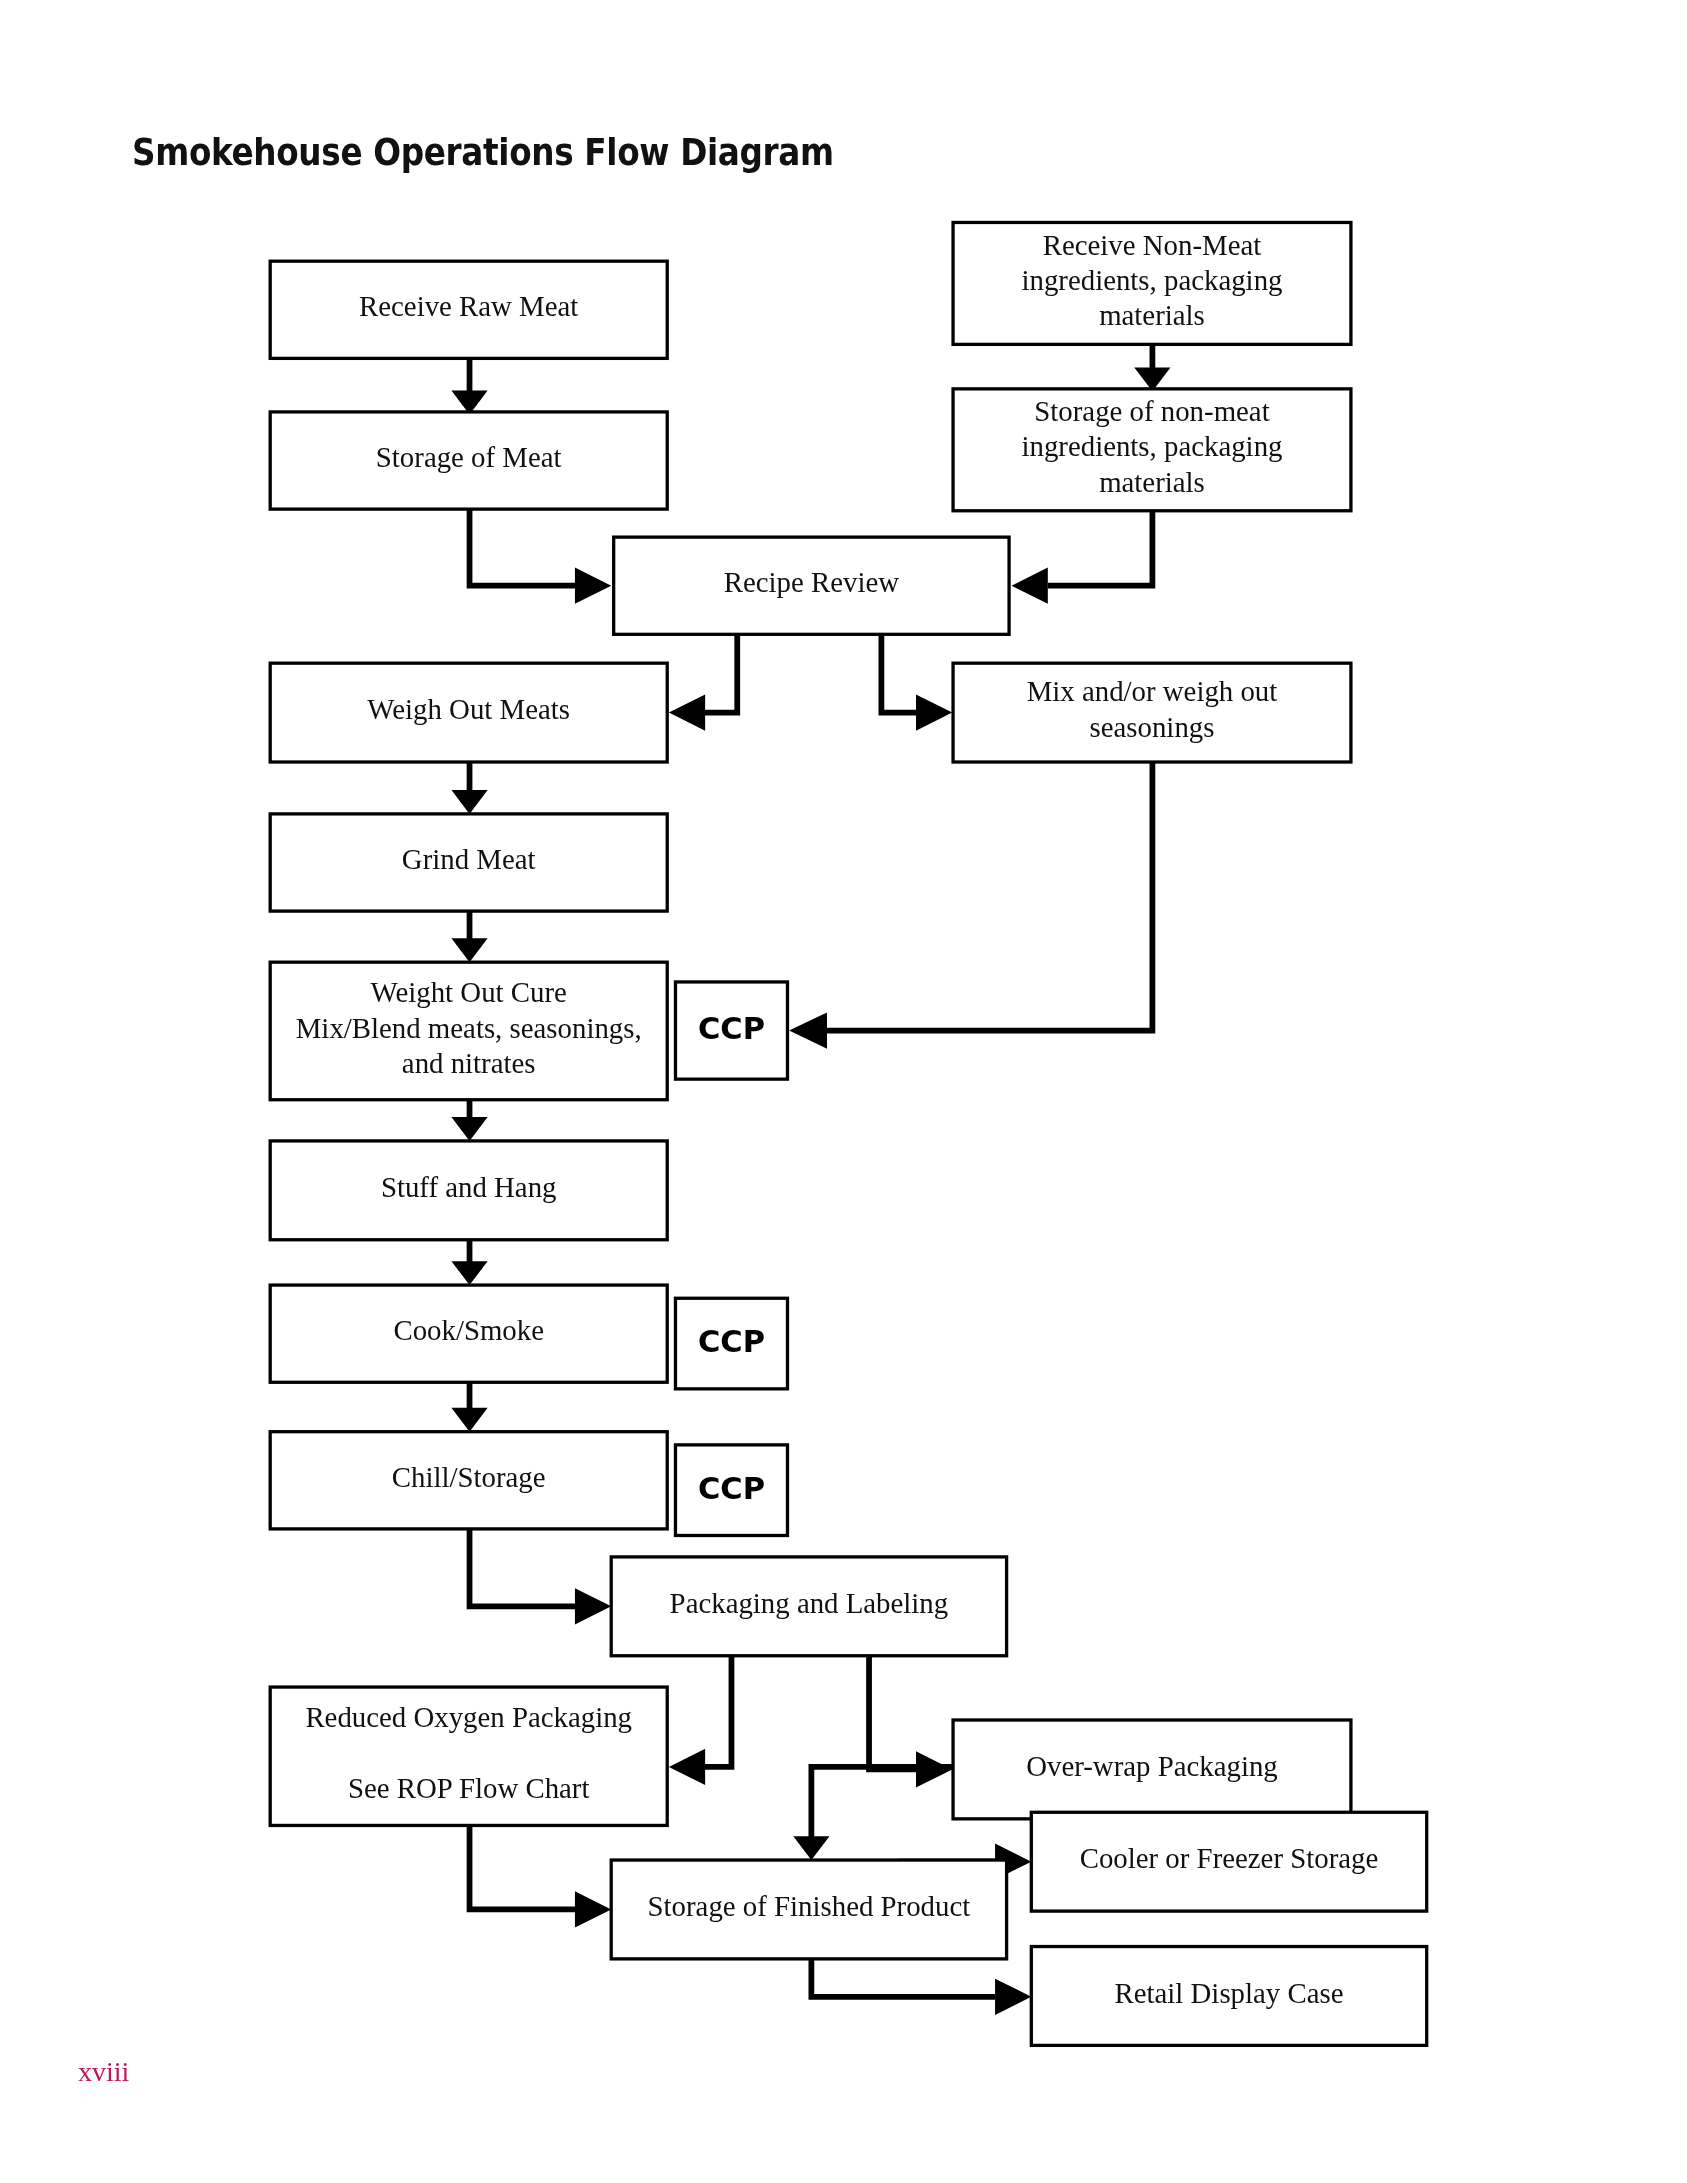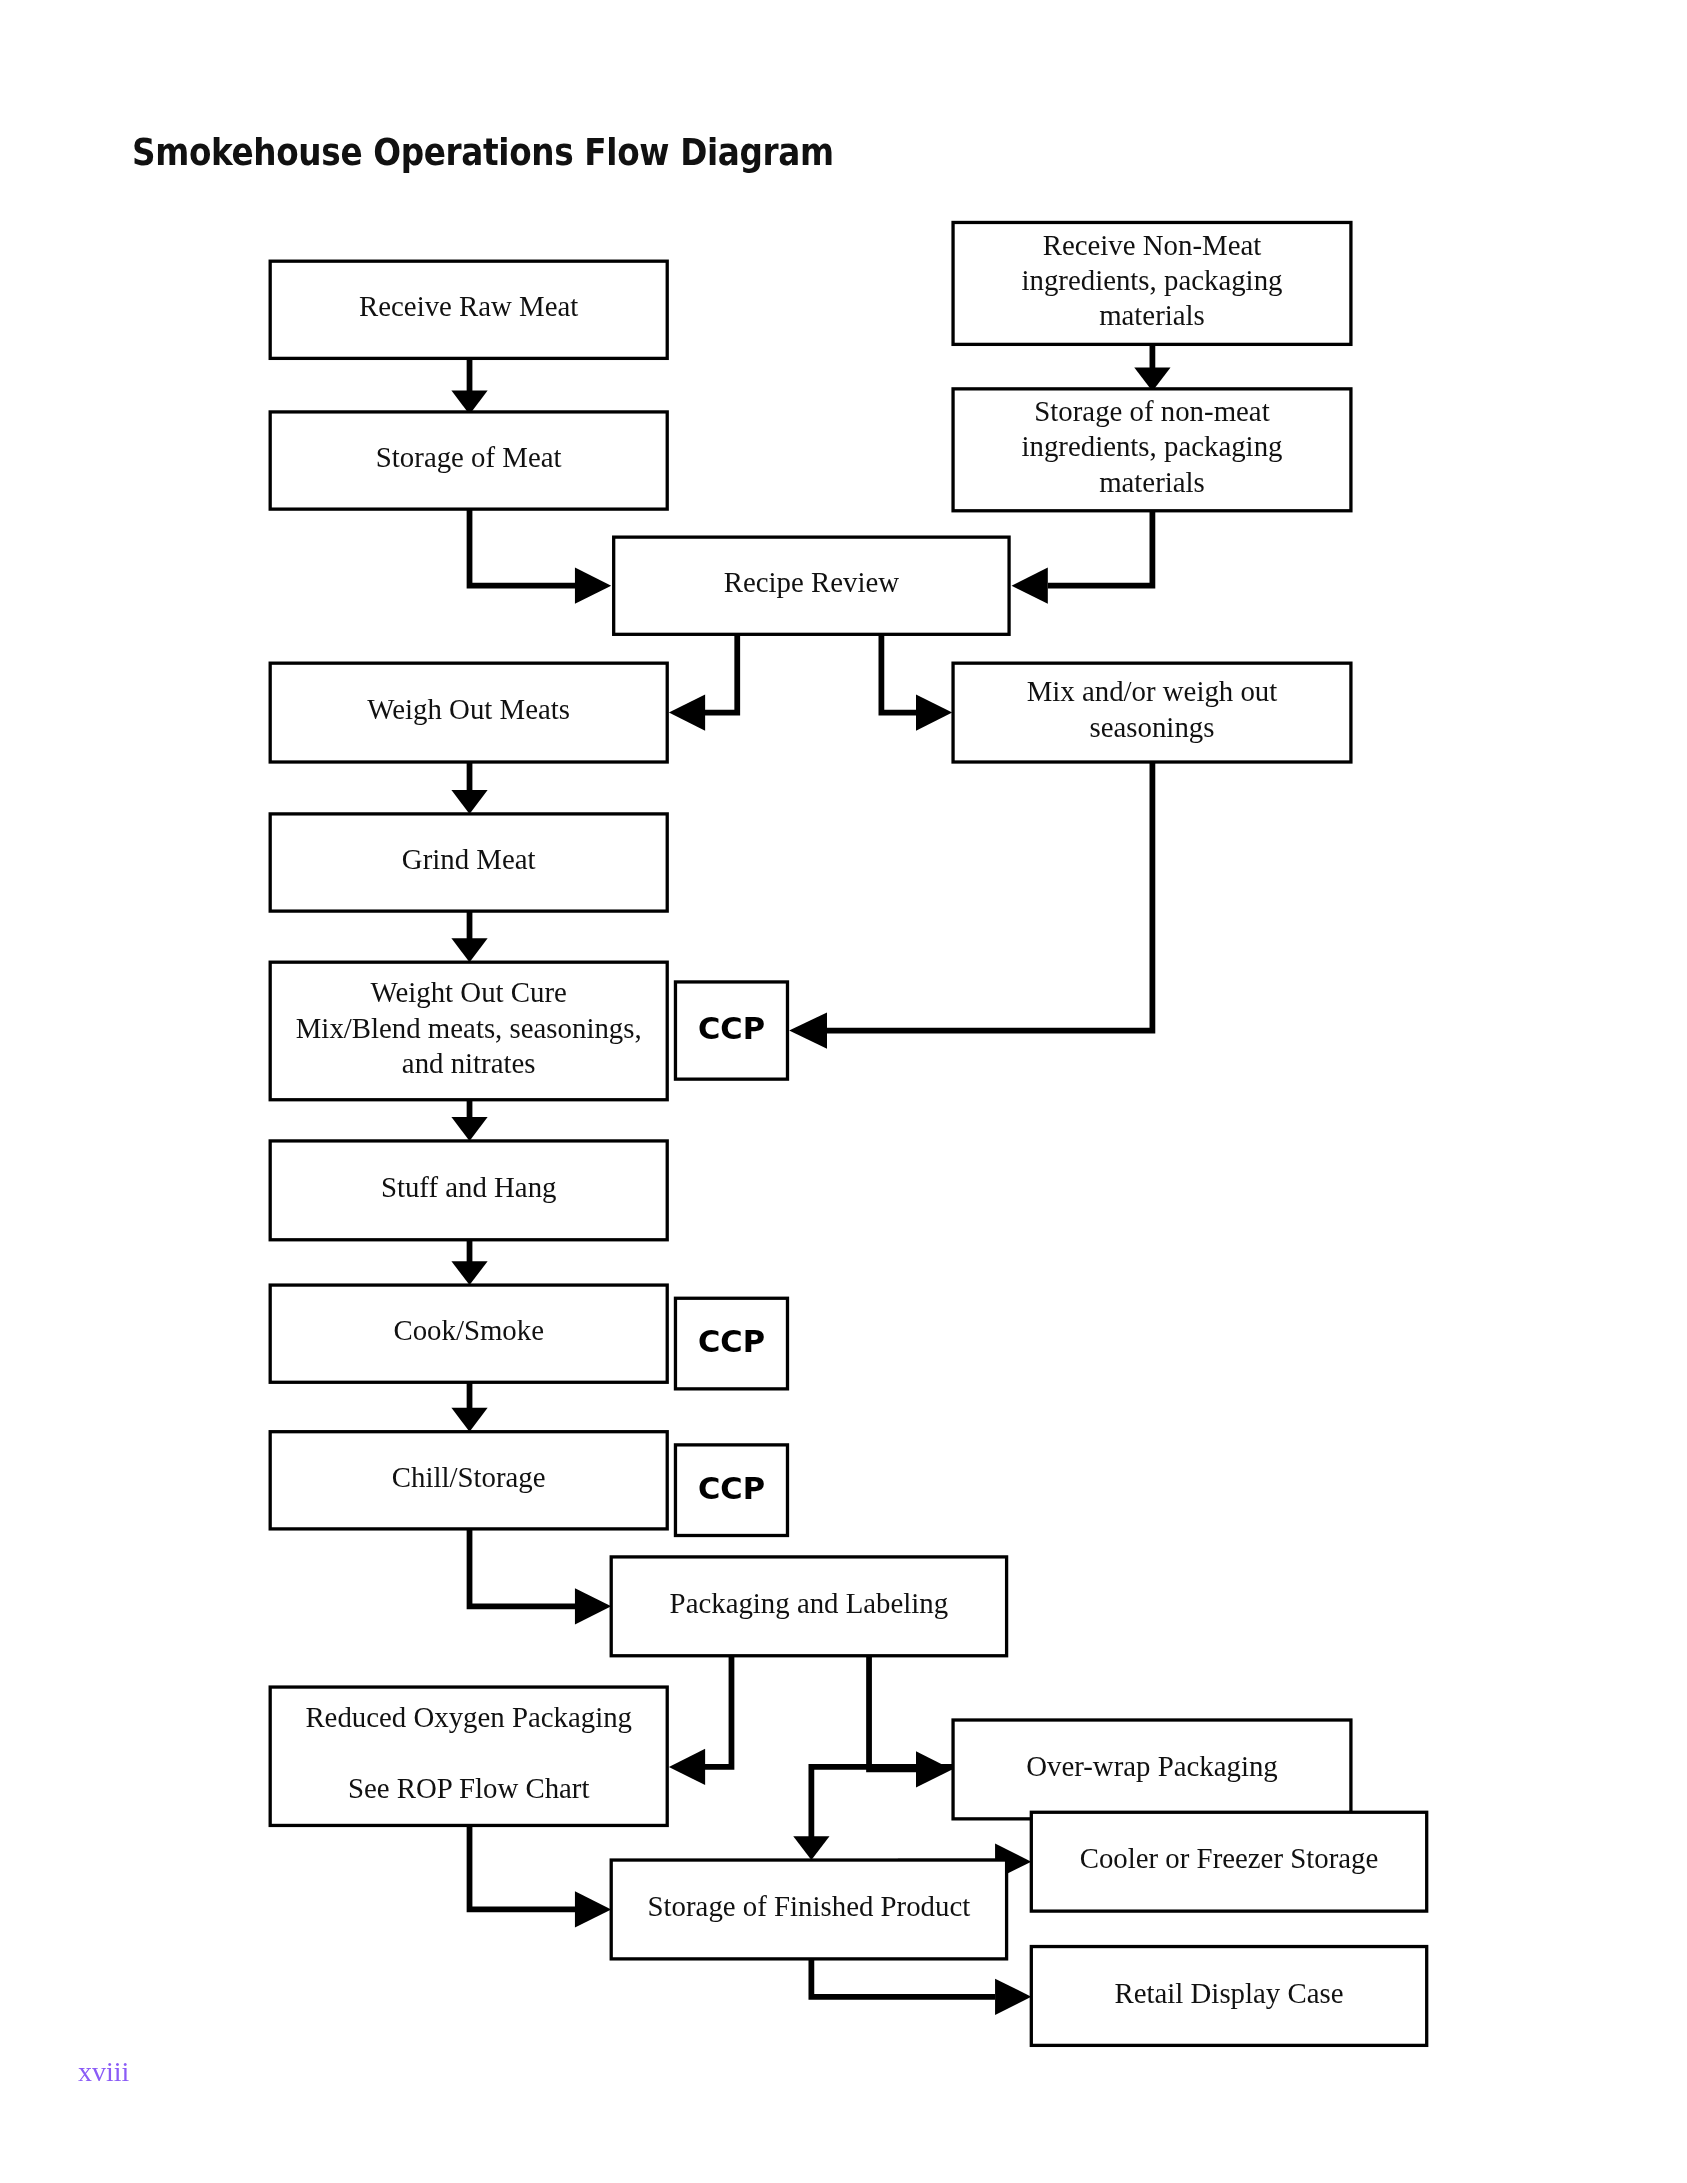--- a/index.html
+++ b/index.html
@@ -27,21 +27,21 @@
     white-space: nowrap;
     transform: scaleX(0.86);
     transform-origin: left center;
   }
   #page-number {
     position: absolute;
     left: 78px;
     top: 2056px;
     font-family: "Liberation Serif", "DejaVu Serif", serif;
     font-size: 28px;
-    color: #8b5cf6;
+    color: #be185d;
   }
   svg#flow {
     position: absolute;
     left: 0;
     top: 0;
     width: 1687px;
     height: 2183px;
   }
   .node-rect {
     fill: #ffffff;

